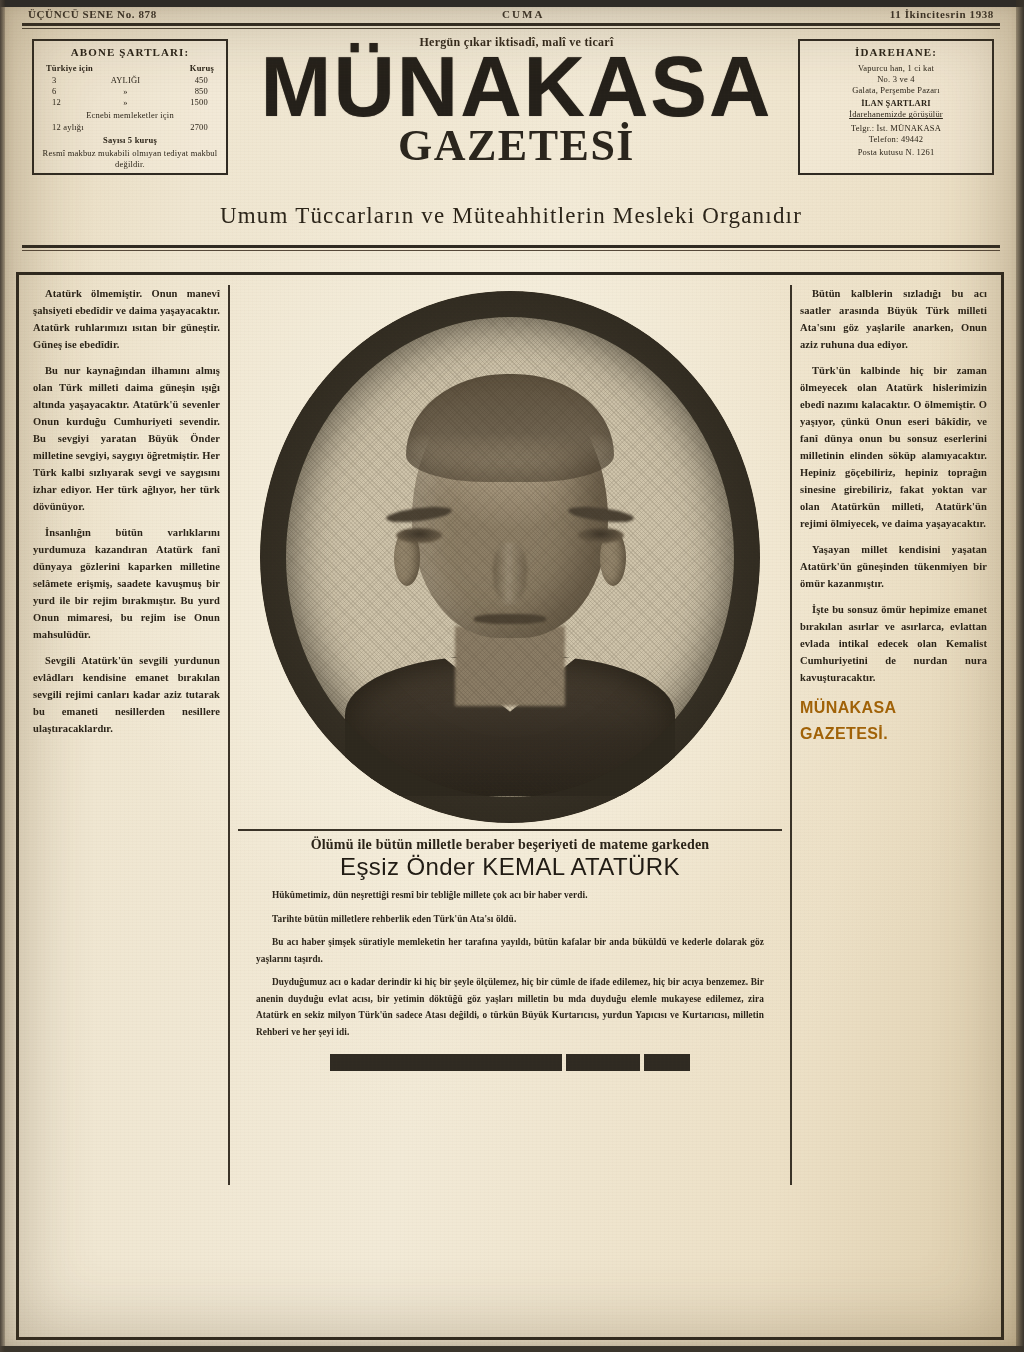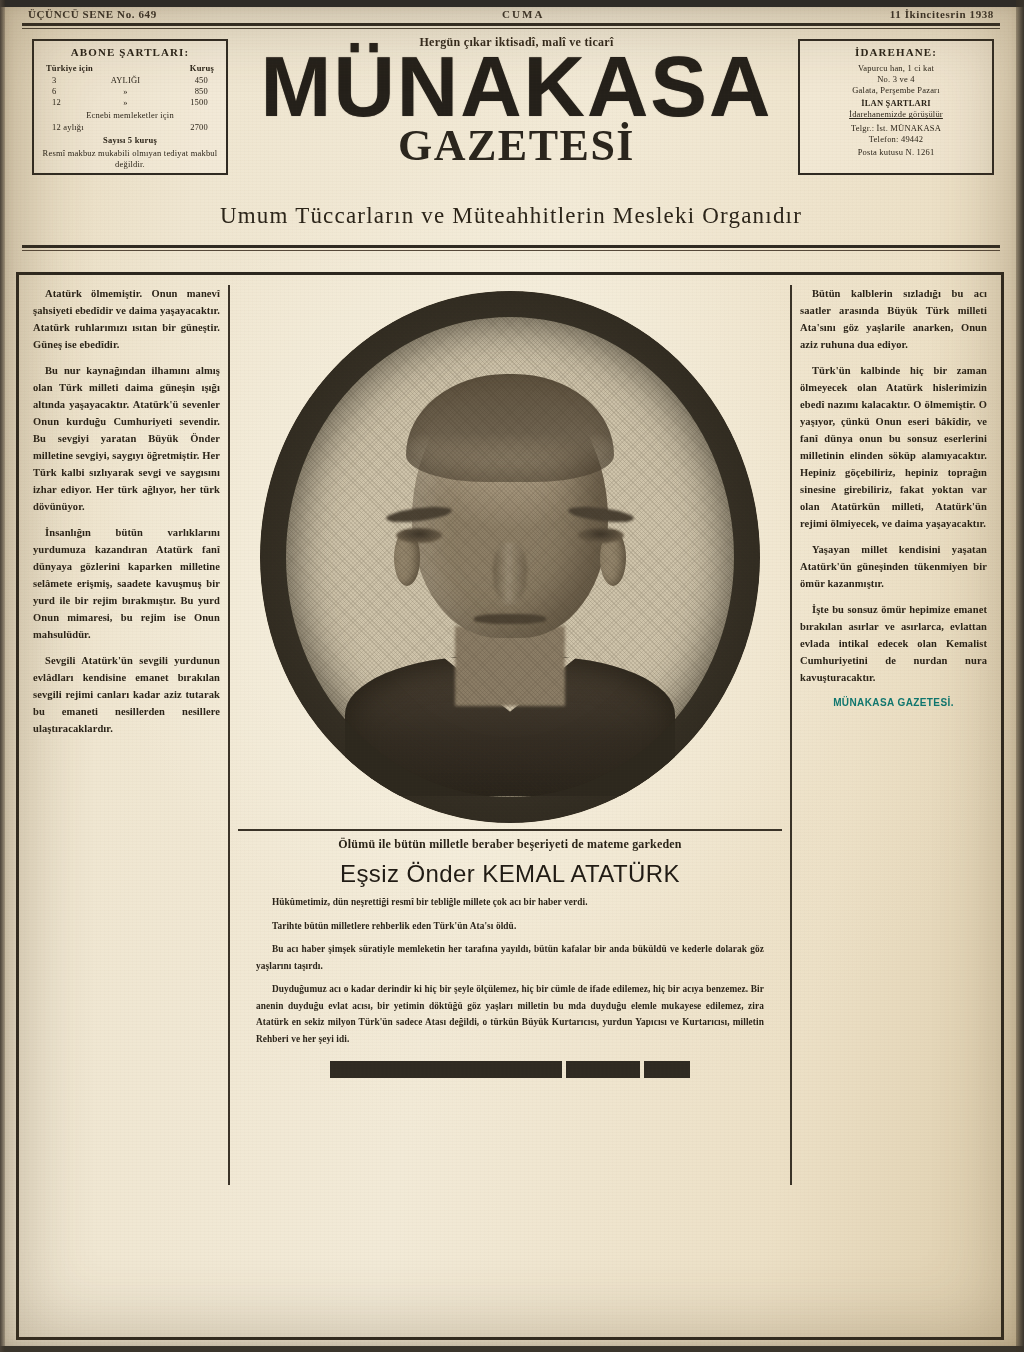--- a/index.html
+++ b/index.html
@@ -388,25 +388,25 @@
   }
 
   
   .caption-block {
     margin-top: 6px;
     border-top: 2px solid #3a3328;
     padding-top: 6px;
     text-align: center;
   }
   .caption-kicker {
-    font-size: 12px;
+    font-size: 14px;
     font-weight: bold;
     letter-spacing: 0.2px;
     color: #2a2318;
-    margin-bottom: 8px;
+    margin-bottom: 0;
   }
   .caption-name {
     font-family: "Liberation Sans", sans-serif;
     font-size: 24px;
     letter-spacing: 0.4px;
     color: #201b14;
     margin-bottom: 6px;
   }
   .center-body {
     font-size: 9.3px;
@@ -432,39 +432,38 @@
     background: #2f2a22;
     display: block;
     height: 100%;
   }
   .mb1 { flex: 5; }
   .mb2 { flex: 1.6; }
   .mb3 { flex: 1; }
 
   .signature {
     margin-top: 14px;
-    text-align: center;
     font-family: "Liberation Sans", sans-serif;
     font-weight: bold;
-    font-size: 10px;
+    font-size: 16px;
     letter-spacing: 0.4px;
-    color: #0f766e;
+    color: #a16207;
     text-indent: 0 !important;
   }
 </style>
 </head>
 <body>
 
 <div class="page">
   <div class="paper-tint"></div>
 
   <div class="masthead">
 
     <div class="dateline">
-      <div>ÜÇÜNCÜ SENE No. 649</div>
+      <div>ÜÇÜNCÜ SENE No. 878</div>
       <div class="center">CUMA</div>
       <div>11 İkincitesrin 1938</div>
     </div>
     <div class="rule-double"></div>
 
     <div class="masthead-body">
 
       <div class="info-box left">
         <div class="bx-title">ABONE ŞARTLARI:</div>
         <div class="rate-head">

